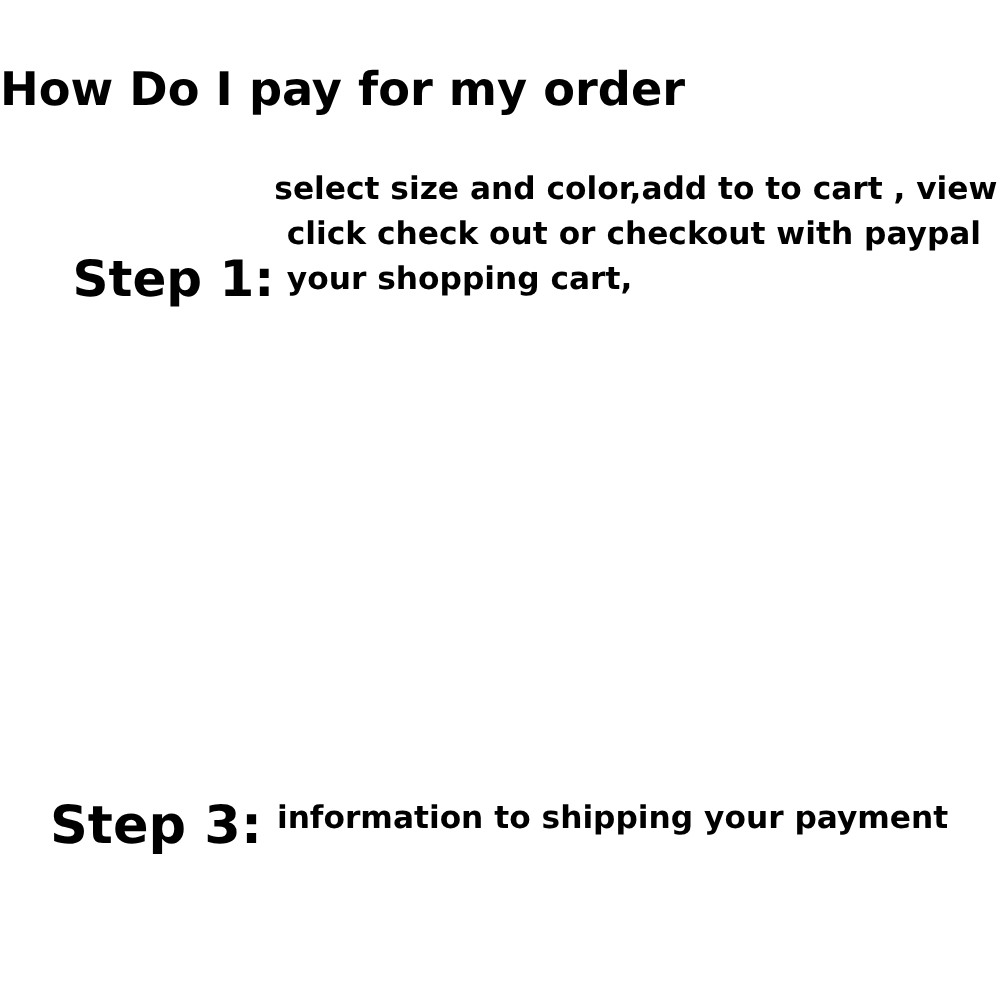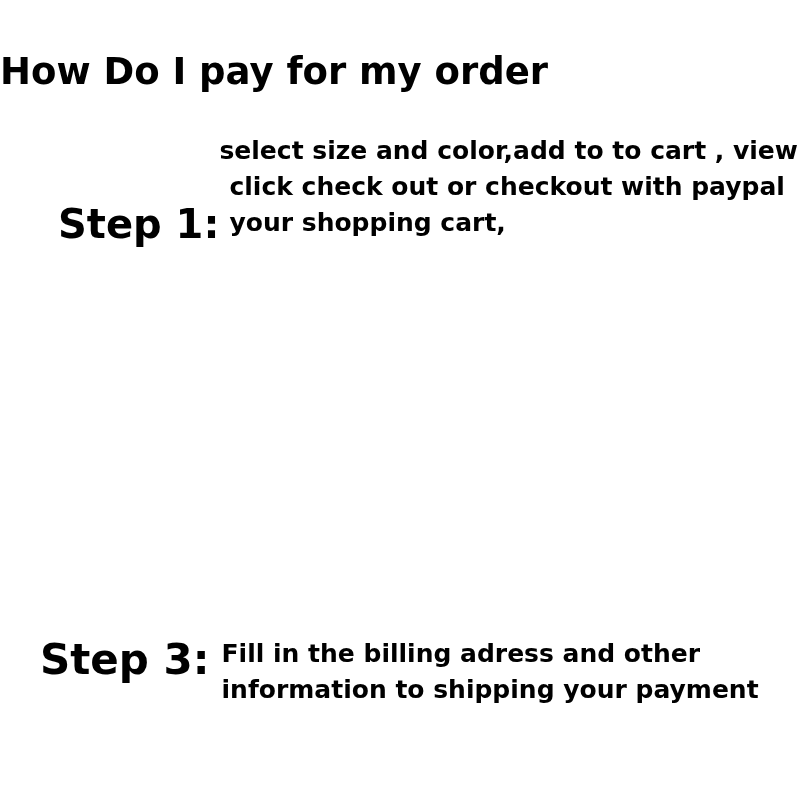--- a/index.html
+++ b/index.html
@@ -119,18 +119,17 @@
       <div class="step-line">select size and color,add to to cart , view</div>
       <div class="step-line indent">click check out or checkout with paypal</div>
       <div class="step-line indent">your shopping cart,</div>
     </div>
   </div>
 
 
   <div class="step-block" id="step3">
     <div class="step-label">Step 3:</div>
     <div class="step-body">
-      <div class="step-line">Fill in the billing adress and other</div>
       <div class="step-line">information to shipping your payment</div>
     </div>
   </div>
 
 </div>
 
 </body></html>

